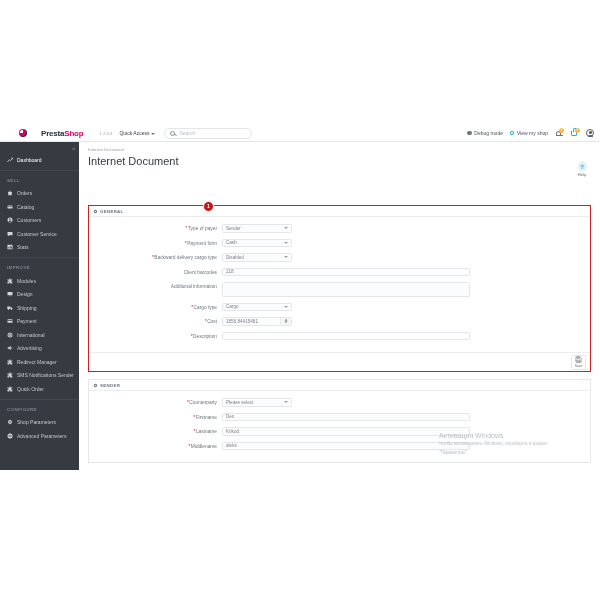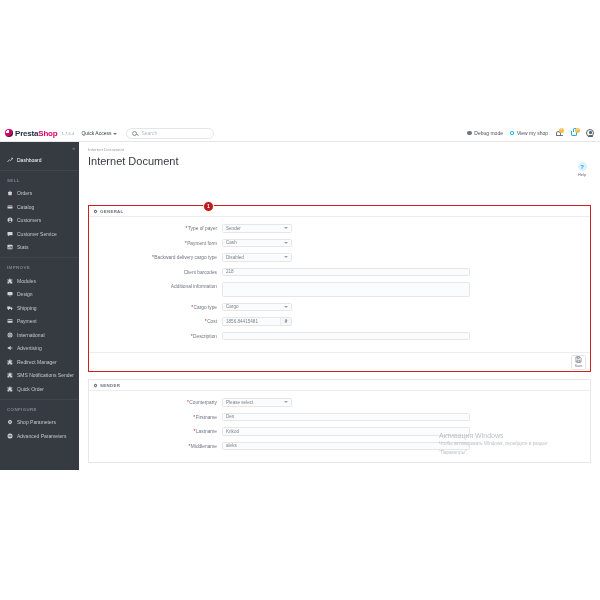--- a/index.html
+++ b/index.html
@@ -19,21 +19,21 @@
     overflow: hidden;
   }
 
   
   .navbar {
     position: absolute; left: 0; top: 0; width: 600px; height: 17px;
     background: #ffffff;
     border-bottom: 1px solid #e5e5e5;
     display: flex; align-items: center;
   }
-  .logo-wrap { display: flex; align-items: center; padding-left: 5px; gap: 2px; }
+  .logo-wrap { display: flex; align-items: center; padding-left: 19px; gap: 14px; }
   .ps-mark {
     width: 8px; height: 8px; border-radius: 50%;
     background: radial-gradient(circle at 35% 35%, #fff 0 22%, #d0006f 23% 60%, #3b1a2e 61% 100%);
     flex: none;
   }
   .ps-name { font-size: 8px; font-weight: bold; letter-spacing: -.2px; }
   .ps-name .a { color: #25313f; }
   .ps-name .b { color: #df0067; }
   .ps-ver { font-size: 4px; color: #9aa2ab; margin-left: 2px; letter-spacing: .1px;}
   .quick-access {

